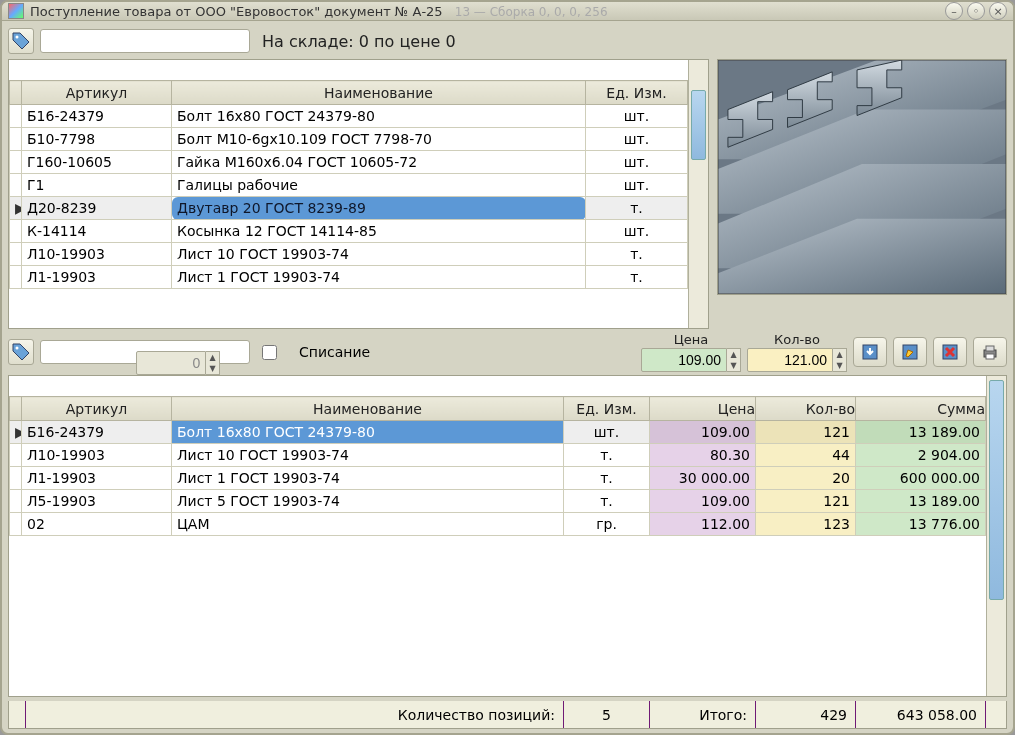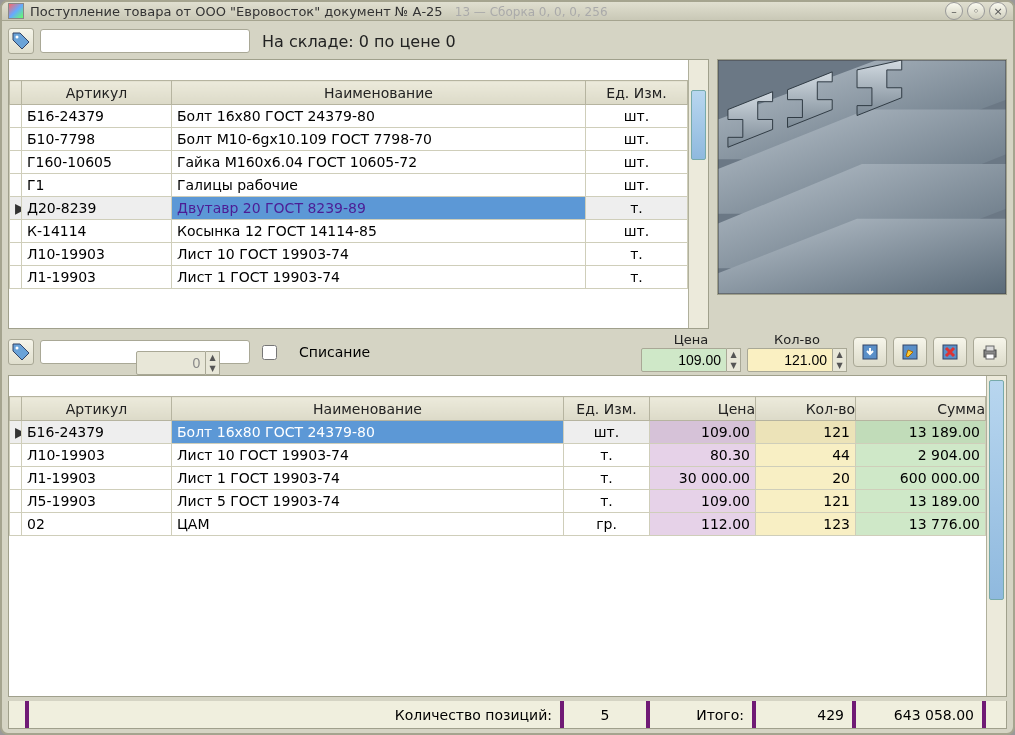--- a/index.html
+++ b/index.html
@@ -26,21 +26,21 @@
 .imgpanel { width: 290px; height: 236px; background: #eee; border: 1px solid #a0a08c; overflow: hidden; position: relative; }
 .imgpanel svg { width: 100%; height: 100%; display: block; }
 
 table.grid { border-collapse: collapse; width: 100%; table-layout: fixed; margin-top: 20px; }
 .grid th { background: linear-gradient(#eceadb,#dcdac8); border: 1px solid #b6b4a0; font-weight: normal; font-size: 14px; height: 24px; color: #222; }
 .grid td { border: 1px solid #cfceba; height: 23px; padding: 0 5px; font-size: 14px; white-space: nowrap; overflow: hidden; }
 .grid .c-art { width: 150px; }
 .grid .c-name { }
 .grid .c-unit { width: 102px; text-align: center; }
 .grid tr.sel td { background: #eee; }
-.grid tr.sel td.c-name-cell { background: #5c98d6; color: #4c1d95; }
+.grid tr.sel td.c-name-cell { background: #5c98d6; color: #0f172a; border-radius: 6px; }
 .rowmark { width: 12px; text-align: center; color: #333; }
 
 .midrow { display: flex; align-items: center; gap: 6px; height: 38px; }
 .midrow .checkwrap { display: flex; align-items: center; gap: 22px; margin-left: 220px; }
 .midrow .checkwrap input { width: 15px; height: 15px; }
 .midrow .checkwrap label { font-size: 14px; }
 .spacer { flex: 1; }
 .valgrp { display: flex; flex-direction: column; align-items: center; gap: 1px; }
 .valgrp .lbl { font-size: 13px; color: #222; }
 .valbox { display: flex; }
@@ -63,21 +63,21 @@
 .cell-qty { background: #f8efc4; }
 .cell-sum { background: #cfe8c8; }
 .grid2 tr.sel2 td { background: #eee; }
 .grid2 tr.sel2 td.name2 { background: #5c98d6; color: #fff; }
 .grid2 tr.sel2 td.cell-price { background: #d6c2d8; }
 .grid2 tr.sel2 td.cell-qty { background: #ece3b8; }
 .grid2 tr.sel2 td.cell-sum { background: #c1dcb9; }
 .blankrows { height: 160px; }
 
 .footer { display: flex; border: 1px solid #a0a08c; border-top: none; background: #f0efde; height: 28px; font-size: 14px; }
-.footer div { border-right: 4px solid #701a75; padding: 4px 8px; display: flex; align-items: center; justify-content: flex-end; }
+.footer div { border-right: 1px solid #701a75; padding: 4px 8px; display: flex; align-items: center; justify-content: flex-end; }
 
 .usvg { width: 20px; height: 20px; }
 </style>
 </head>
 <body>
 
 <div class="window">
   <div class="titlebar">
     <div class="appicon"></div>
     <div class="title">

